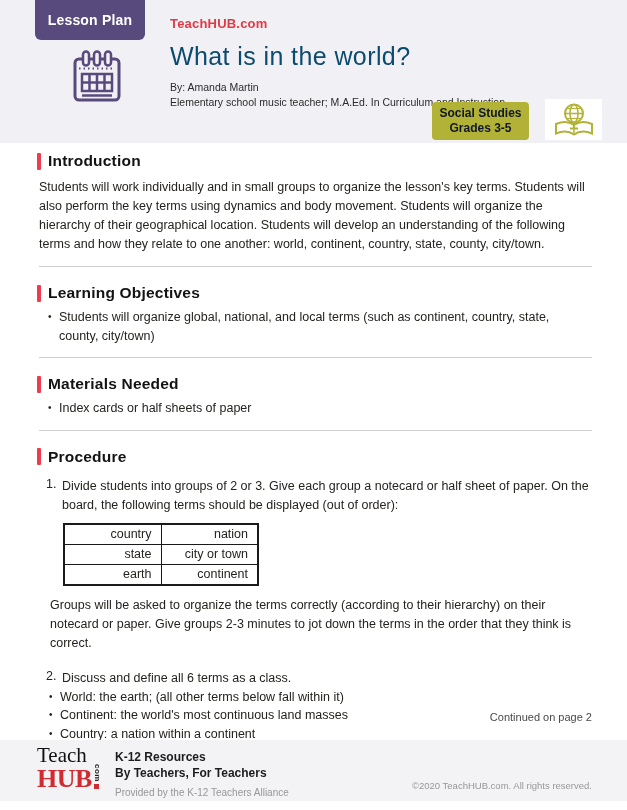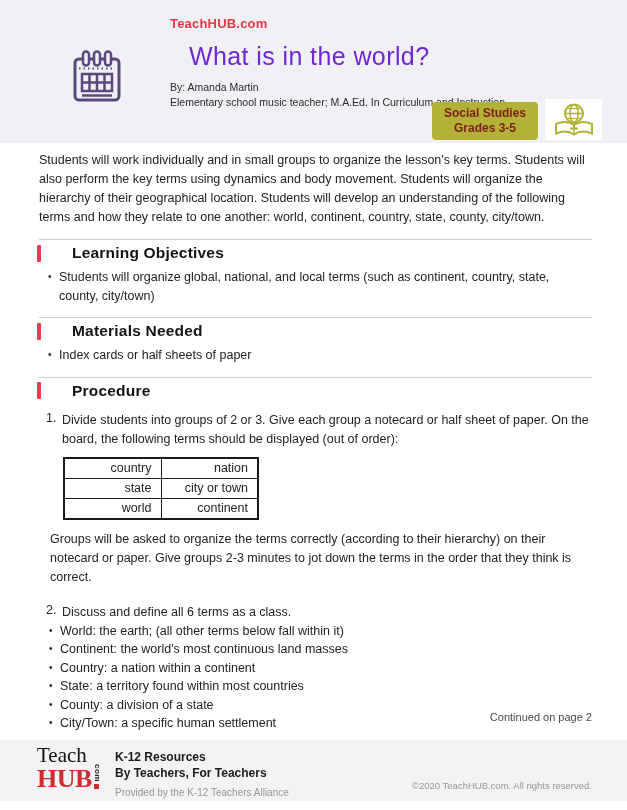--- a/index.html
+++ b/index.html
@@ -24,49 +24,49 @@
     width: 110px; height: 40px;
     background: #594a7d;
     border-radius: 0 0 6px 6px;
     color: #ffffff; font-size: 14px; font-weight: 700;
     display: flex; align-items: center; justify-content: center;
     letter-spacing: 0.2px;
   }
   .calendar-wrap { position: absolute; top: 50px; left: 72px; }
   .header-text { position: absolute; top: 16px; left: 170px; width: 420px; }
   .site-name { color: #e23946; font-size: 13px; font-weight: 700; letter-spacing: 0.2px; }
-  .page-title { margin-top: 11px; font-size: 25px; font-weight: 400; color: #6d28d9; letter-spacing: 0.4px; margin-left: 19px; }
+  .page-title { margin-top: 11px; font-size: 25px; font-weight: 400; color: #0c4a6e; letter-spacing: 0.4px; }
   .byline { margin-top: 9px; font-size: 10.5px; color: #2b2b2b; line-height: 15px; }
   .credentials { font-size: 10.5px; color: #2b2b2b; line-height: 15px; }
   .subject-badge {
     position: absolute; top: 102px; left: 432px;
-    width: 106px; height: 38px;
+    width: 97px; height: 38px;
     background: #b2b236; border-radius: 4px;
-    color: #7f1d1d; font-weight: 700; font-size: 12px; line-height: 15px;
+    color: #0f172a; font-weight: 700; font-size: 12px; line-height: 15px;
     display: flex; flex-direction: column; align-items: center; justify-content: center;
     text-align: center;
   }
   .globe-box {
     position: absolute; top: 99px; left: 545px;
     width: 57px; height: 41px; background: #ffffff;
     display: flex; align-items: center; justify-content: center;
   }
 
   
   .content {
     position: absolute; top: 143px; left: 0;
     width: 627px;
     padding: 0 35px 0 37px;
     font-size: 12.5px;
   }
   .section-heading { display: flex; align-items: center; }
   .section-heading .bar { width: 4px; height: 17px; background: #ee3b4d; margin-right: 7px; border-radius: 1px; }
   .section-heading h2 { font-size: 15.5px; font-weight: 700; color: #131313; letter-spacing: 0.2px; }
   .mt-first { margin-top: 9px; }
-  .mt-section { margin-top: 4px; gap: 24px; }
+  .mt-section { margin-top: 17px; }
   .para { margin: 8px 0 0 2px; line-height: 19px; max-width: 556px; }
   .divider { border: none; border-top: 1px solid #cfcfcf; margin: 12px 0 0 2px; }
   ul.bullets { list-style: none; margin: 6px 0 0 11px; }
   ul.bullets li { position: relative; padding-left: 11px; line-height: 18.5px; }
   ul.bullets li::before { content: "•"; position: absolute; left: 0; top: 0; font-size: 10px; line-height: 18.5px; color: #26231f; }
   .step { display: flex; margin: 11px 0 0 9px; }
   .step .num { width: 16px; flex: 0 0 16px; }
   .step .step-text { flex: 1; line-height: 19px; }
   table.terms { border-collapse: collapse; margin: 8px 0 0 26px; border: 2px solid #1a1a1a; }
   table.terms td { border: 1.5px solid #1a1a1a; width: 97px; padding: 2px 9px 3px 9px; font-size: 12.5px; text-align: right; }
@@ -86,20 +86,23 @@
   .logo-dot { width: 5px; height: 5px; background: #cf2b31; margin-top: 2px; }
   .taglines { position: absolute; top: 9px; left: 115px; }
   .tagline { font-size: 12px; font-weight: 700; color: #1c1c1c; line-height: 16px; }
   .provided { margin-top: 6px; font-size: 10px; color: #979797; }
   .copyright { position: absolute; top: 40px; right: 35px; font-size: 9.5px; color: #979797; }
 </style>
 </head>
 <body>
 
 <div class="header-band">
+  <div class="lesson-badge">
+    <span>Lesson Plan</span>
+  </div>
 
   <div class="calendar-wrap">
     <svg width="50" height="58" viewBox="0 0 50 58" fill="none">
       <rect x="3" y="9" width="44" height="41" rx="4" stroke="#594a7d" stroke-width="3"></rect>
       <rect x="11" y="1.5" width="6" height="14" rx="3" stroke="#594a7d" stroke-width="2.5" fill="#f1f1f5"></rect>
       <rect x="22" y="1.5" width="6" height="14" rx="3" stroke="#594a7d" stroke-width="2.5" fill="#f1f1f5"></rect>
       <rect x="33" y="1.5" width="6" height="14" rx="3" stroke="#594a7d" stroke-width="2.5" fill="#f1f1f5"></rect>
       <line x1="7" y1="18.5" x2="43" y2="18.5" stroke="#594a7d" stroke-width="2" stroke-dasharray="1.5 3"></line>
       <rect x="10" y="24" width="30" height="17" stroke="#594a7d" stroke-width="2.5"></rect>
       <line x1="17.5" y1="24" x2="17.5" y2="41" stroke="#594a7d" stroke-width="2.5"></line>
@@ -132,20 +135,24 @@
       <line x1="21" y1="20.5" x2="21" y2="26" stroke-width="2"></line>
       <line x1="17" y1="26.5" x2="25" y2="26.5" stroke-width="2"></line>
       <path d="M3,22 C9,19.5 16,19.5 21,23 C26,19.5 33,19.5 39,22 L39,31.5 C33,29 26,29 21,32.5 C16,29 9,29 3,31.5 Z" stroke-width="2"></path>
       <line x1="21" y1="23" x2="21" y2="32.5" stroke-width="1.5"></line>
     </svg>
   </div>
 </div>
 
 <div class="content">
 
+  <div class="section-heading mt-first">
+    <div class="bar"></div>
+    <h2>Introduction</h2>
+  </div>
   <p class="para">Students will work individually and in small groups to organize the lesson's key terms. Students will also perform the key terms using dynamics and body movement. Students will organize the hierarchy of their geographical location. Students will develop an understanding of the following terms and how they relate to one another: world, continent, country, state, county, city/town.</p>
   <hr class="divider">
 
   <div class="section-heading mt-section">
     <div class="bar"></div>
     <h2>Learning Objectives</h2>
   </div>
   <ul class="bullets">
     <li>Students will organize global, national, and local terms (such as continent, country, state, county, city/town)</li>
   </ul>
@@ -174,21 +181,21 @@
     <tbody>
         <tr>
       <td>country</td>
       <td>nation</td>
     </tr>
     <tr>
       <td>state</td>
       <td>city or town</td>
     </tr>
     <tr>
-      <td>world</td>
+      <td>earth</td>
       <td>continent</td>
     </tr>
   </tbody>
     </table>
 
   <p class="after-para">Groups will be asked to organize the terms correctly (according to their hierarchy) on their notecard or paper. Give groups 2-3 minutes to jot down the terms in the order that they think is correct.</p>
 
   <div class="step" style="margin-top:16px;">
     <span class="num">2.</span>
     <span class="step-text">Discuss and define all 6 terms as a class.</span>

